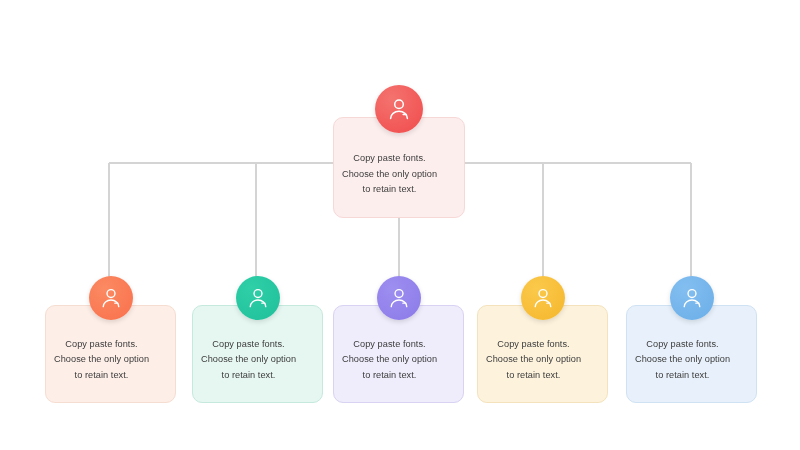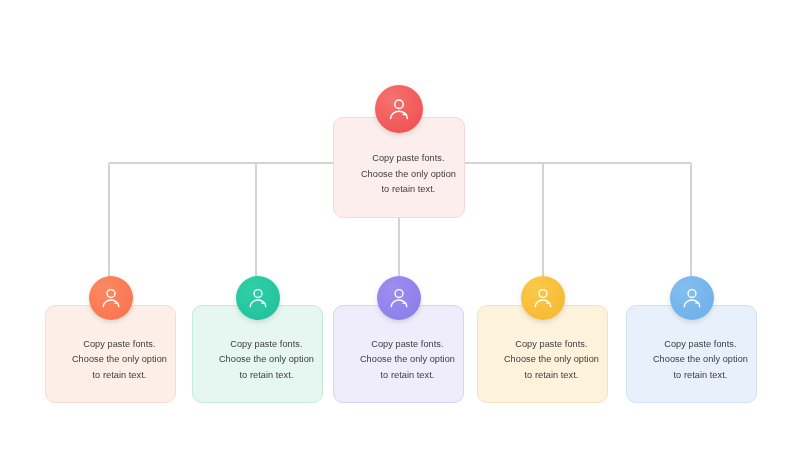--- a/index.html
+++ b/index.html
@@ -32,23 +32,22 @@
   }
 
   
   .node {
     position: absolute;
     box-sizing: border-box;
     border-radius: 10px;
     border: 1px solid rgba(0,0,0,0.06);
     display: flex;
     flex-direction: column;
-    align-items: flex-end;
+    align-items: flex-start;
     justify-content: center;
-    padding-left: 32px;
   }
   .node-text {
     text-align: center;
     font-size: 9.2px;
     line-height: 15.5px;
     color: #3b3b3b;
     letter-spacing: 0.05px;
     padding: 0 8px;
     white-space: nowrap;
   }

